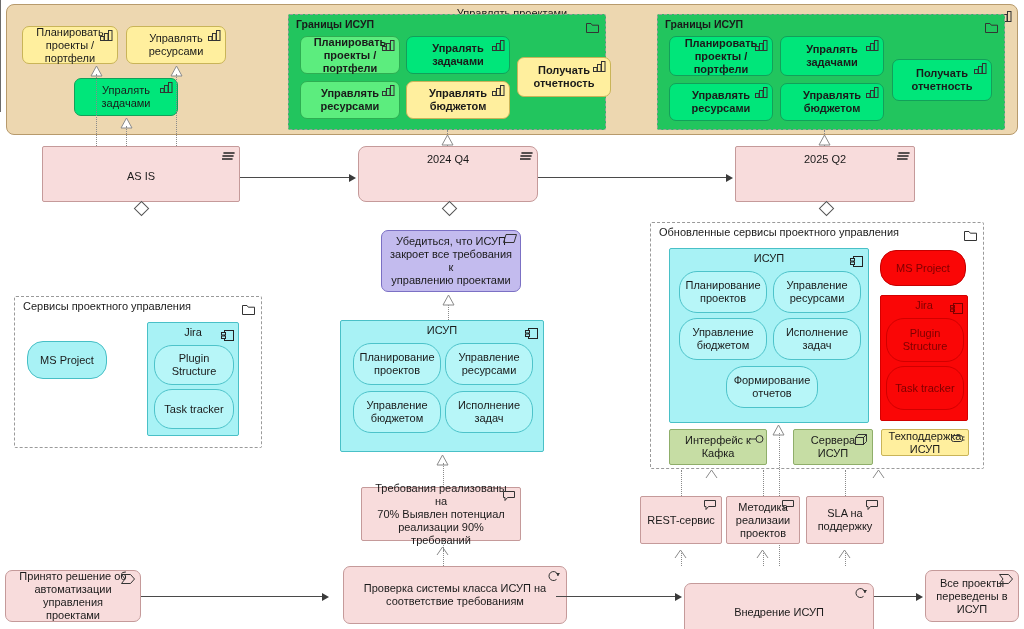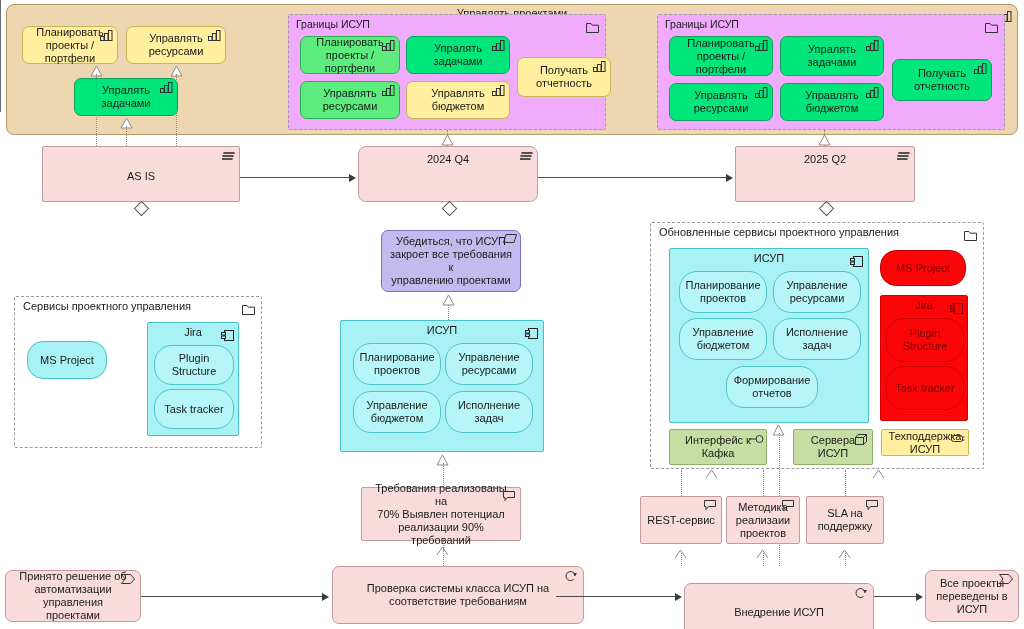--- a/index.html
+++ b/index.html
@@ -47,21 +47,21 @@
     background:#edd7b0;border:1px solid #b79a6c;border-radius:8px;
   }
   .banner .btitle{
     position:absolute;top:2px;left:0;right:0;text-align:center;
     font-size:11px;color:#1a1a1a;
   }
 
   
   .whitebox{
     position:absolute;box-sizing:border-box;
-    background:#f0abfc;border:1px dashed #9a9a9a;border-radius:2px;
+    background:#22c55e;border:1px dashed #9a9a9a;border-radius:2px;font-weight:bold;
   }
   .whitebox > .ghdr{position:absolute;top:3px;left:7px;font-size:10.5px;color:#1a1a1a;}
 
   
   .sysbox{
     position:absolute;box-sizing:border-box;
     background:#a8f2f5;border:1px solid #49c0c7;border-radius:2px;
   }
   .sysbox.red{background:#fa0606;border-color:#d40000;}
   .sysbox > .shdr{
@@ -656,21 +656,21 @@
     <span class="lbl" style="white-space:pre-line;">Принято решение об
 автоматизации управления
 проектами</span>
     <span class="ico" style="top:3px;right:5px;width:14px;">
       <svg width="14" height="10" viewBox="0 0 14 10">
           <path d="M0.5,0.5 h9 l4,4.5 l-4,4.5 h-9 l3.5,-4.5 z" fill="none" stroke="#333" stroke-width="1"></path>
         </svg>
     </span>
   </div>
 
-  <div class="node c-pink" style="left:332px;top:566px;width:252px;height:58px;">
+  <div class="node c-pink" style="left:343px;top:566px;width:224px;height:58px;">
     <span class="lbl" style="white-space:pre-line;">Проверка системы класса ИСУП на
 соответствие требованиям</span>
     <span class="ico" style="top:4px;right:5px;width:14px;">
       <svg width="14" height="11" viewBox="0 0 14 11">
           <g fill="none" stroke="#333" stroke-width="1">
             <path d="M11,5 A4.5,4.5 0 1,0 9.5,8.4"></path>
             <polygon points="9,2 13,2 11,5" fill="#333" stroke="none"></polygon>
           </g>
         </svg>
     </span>

